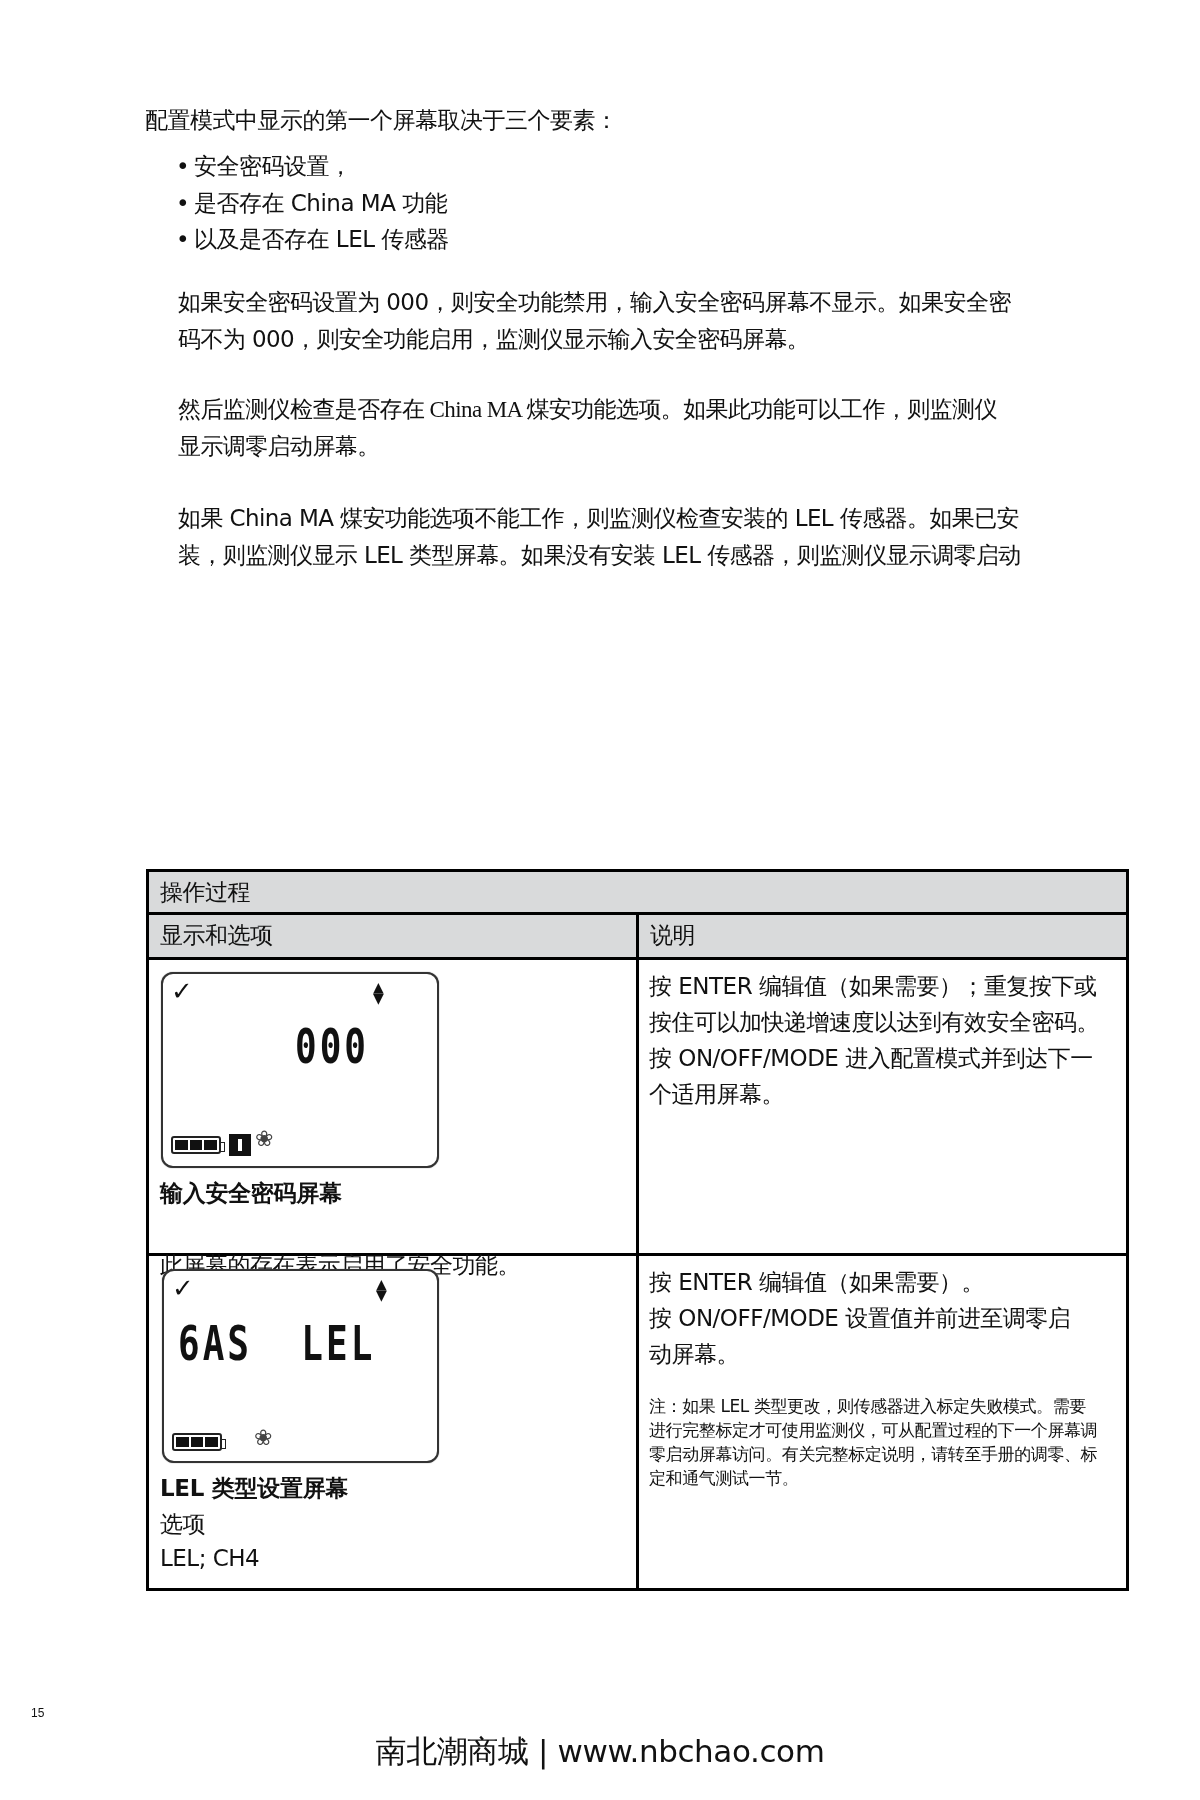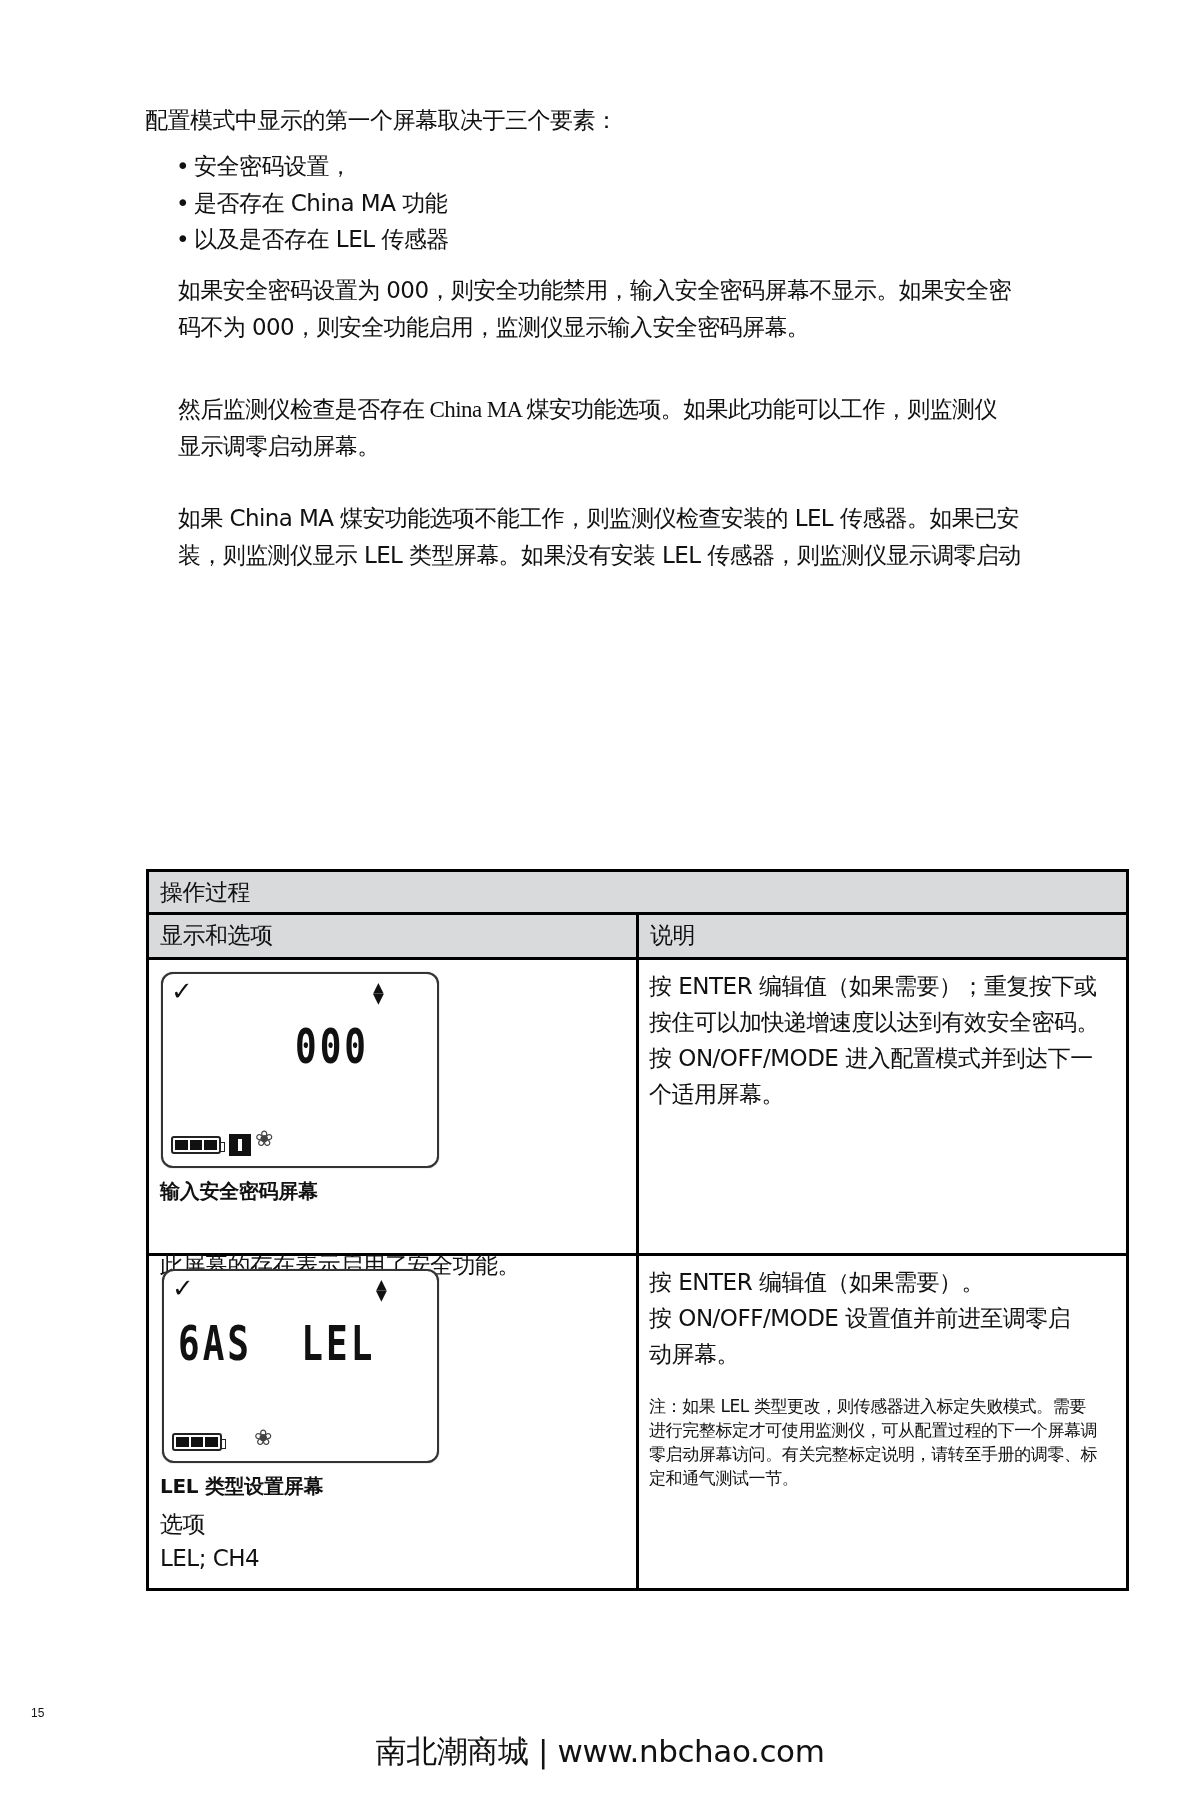--- a/index.html
+++ b/index.html
@@ -4,21 +4,21 @@
 <style>
   html, body { margin:0; padding:0; background:#ffffff; }
   body { width:1200px; height:1800px; position:relative; overflow:hidden;
          font-family:"DejaVu Sans","Liberation Sans",sans-serif; color:#111; }
   .abs { position:absolute; }
   .intro { left:145px; top:104px; font-size:23px; line-height:32px; white-space:nowrap; letter-spacing:-0.5px; }
   .bullets { left:176px; top:148px; margin:0; padding:0; list-style:none; font-size:23px; }
   .bullets li { height:36.5px; line-height:36.5px; white-space:nowrap; letter-spacing:-0.5px; }
   .bullets .dot { display:inline-block; width:18px; }
   .para { left:178px; width:905px; font-size:23px; line-height:37px; letter-spacing:-0.6px; }
-  .p1 { top:272px; } .p2 { top:391px;font-family:Liberation Serif, serif; } .p3 { top:500px; }
+  .p1 { top:284px; } .p2 { top:391px;font-family:Liberation Serif, serif; } .p3 { top:500px; }
 
   table.proc { position:absolute; left:146px; top:869px; width:983px; height:719px;
                border-collapse:collapse; table-layout:fixed; }
   table.proc td { border:3px solid #000; padding:0; vertical-align:top; font-size:23px; }
   .hdr { background:#d9dadb; height:40px; line-height:40px; padding-left:11px !important; letter-spacing:-0.5px; }
   .c1 { width:429px; }
   .cell-inner { position:relative; height:100%; }
   .desc { padding:8px 10px 0 10px; line-height:36px; font-size:23px; letter-spacing:-0.5px; }
   .desc div { white-space:nowrap; }
   .note { margin-top:22px; font-size:17px; line-height:24px; letter-spacing:-0.4px; }
@@ -31,21 +31,21 @@
   .lcd .seg { position:absolute; font-family:"DejaVu Sans Mono","Liberation Mono",monospace; font-weight:bold; color:#111;
               transform:scaleY(1.35); transform-origin:top left; letter-spacing:3px; }
   .lcd .battery { position:absolute; width:50px; height:18px; border:2px solid #222; border-radius:3px; box-sizing:border-box;
                   display:flex; gap:2px; padding:2px; }
   .lcd .battery span { flex:1; background:#111; }
   .lcd .battery::after { content:""; position:absolute; right:-6px; top:4px; width:4px; height:8px; border:1.5px solid #222; border-left:none; }
   .lcd .lock { position:absolute; width:22px; height:22px; background:#111; }
   .lcd .lock::after { content:""; position:absolute; left:9px; top:5px; width:4px; height:12px; background:#fff; }
   .lcd .fan { position:absolute; font-size:22px; color:#444; line-height:22px; }
 
-  .cap-title { position:absolute; left:11px; font-size:20px; font-weight:bold; letter-spacing:-0.3px; white-space:nowrap; }
+  .cap-title { position:absolute; left:11px; font-size:23px; font-weight:bold; letter-spacing:-0.3px; white-space:nowrap; }
   .cap-line { position:absolute; left:11px; font-size:23px; white-space:nowrap; letter-spacing:-0.5px; }
 
   .page-num { left:31px; top:1706px; font-size:12px; font-family:"Liberation Sans",sans-serif; }
   .footer { left:0; width:1200px; top:1731px; text-align:center; font-size:31px; letter-spacing:-0.4px; }
 </style>
 </head>
 <body>
 
 <div class="abs intro">配置模式中显示的第一个屏幕取决于三个要素：</div>
 <ul class="abs bullets">

